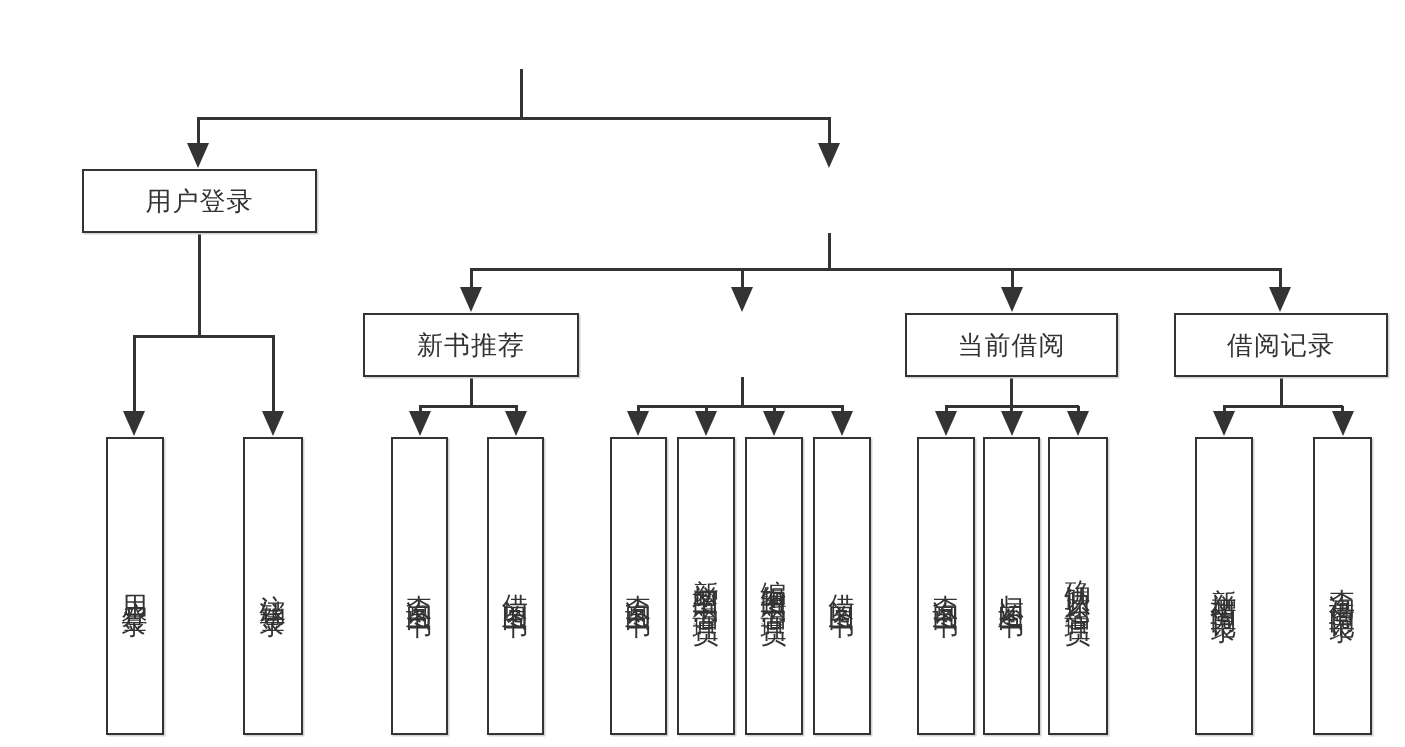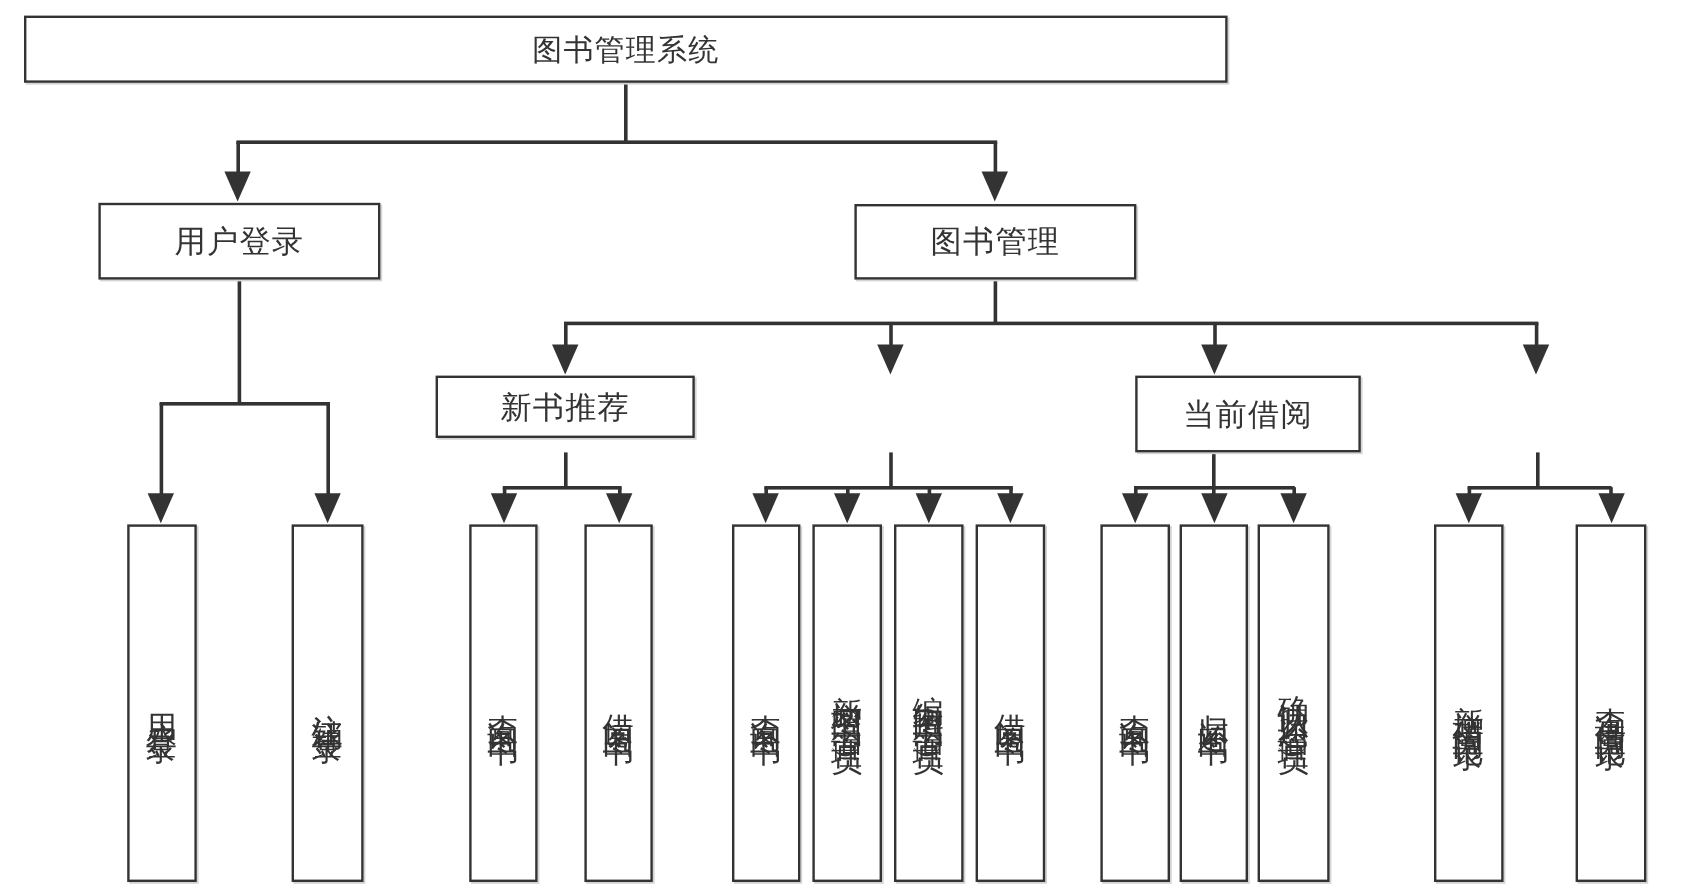--- a/index.html
+++ b/index.html
@@ -116,36 +116,33 @@
   <div class="vline" style="left:1076.5px;top:406px;height:8px;"></div>
   <div class="arrow" style="left:1067px;top:411px;"></div>
 
   <div class="vline" style="left:1279.5px;top:377px;height:29px;"></div>
   <div class="hline" style="left:1222.5px;top:404.5px;width:120px;"></div>
   <div class="vline" style="left:1222.5px;top:406px;height:8px;"></div>
   <div class="arrow" style="left:1213px;top:411px;"></div>
   <div class="vline" style="left:1341px;top:406px;height:8px;"></div>
   <div class="arrow" style="left:1331.5px;top:411px;"></div>
 
-  <div class="box" style="left:20px;top:13px;width:1003px;height:56px;">
-    <span class="hlabel root-label">图书管理系统</span>
-  </div>
 
   <div class="box" style="left:82px;top:169px;width:235px;height:64px;">
     <span class="hlabel">用户登录</span>
   </div>
-  <div class="box" style="left:712px;top:170px;width:235px;height:63px;">
-    <span class="hlabel">图书管理</span>
-  </div>
 
-  <div class="box" style="left:363px;top:313px;width:216px;height:52px;">
+  <div class="box" style="left:363px;top:313px;width:216px;height:64px;">
     <span class="hlabel">新书推荐</span>
   </div>
-  <div class="box" style="left:946px;top:313px;width:188px;height:64px;">
+  <div class="box" style="left:905px;top:313px;width:213px;height:64px;">
     <span class="hlabel">当前借阅</span>
+  </div>
+  <div class="box" style="left:1174px;top:313px;width:214px;height:64px;">
+    <span class="hlabel">借阅记录</span>
   </div>
 
   <div class="box" style="left:106px;top:437px;width:58px;height:298px;">
     <span class="vlabel">用户登录</span>
   </div>
   <div class="box" style="left:243px;top:437px;width:60px;height:298px;">
     <span class="vlabel">注销登录</span>
   </div>
 
   <div class="box" style="left:391px;top:437px;width:57px;height:298px;">

